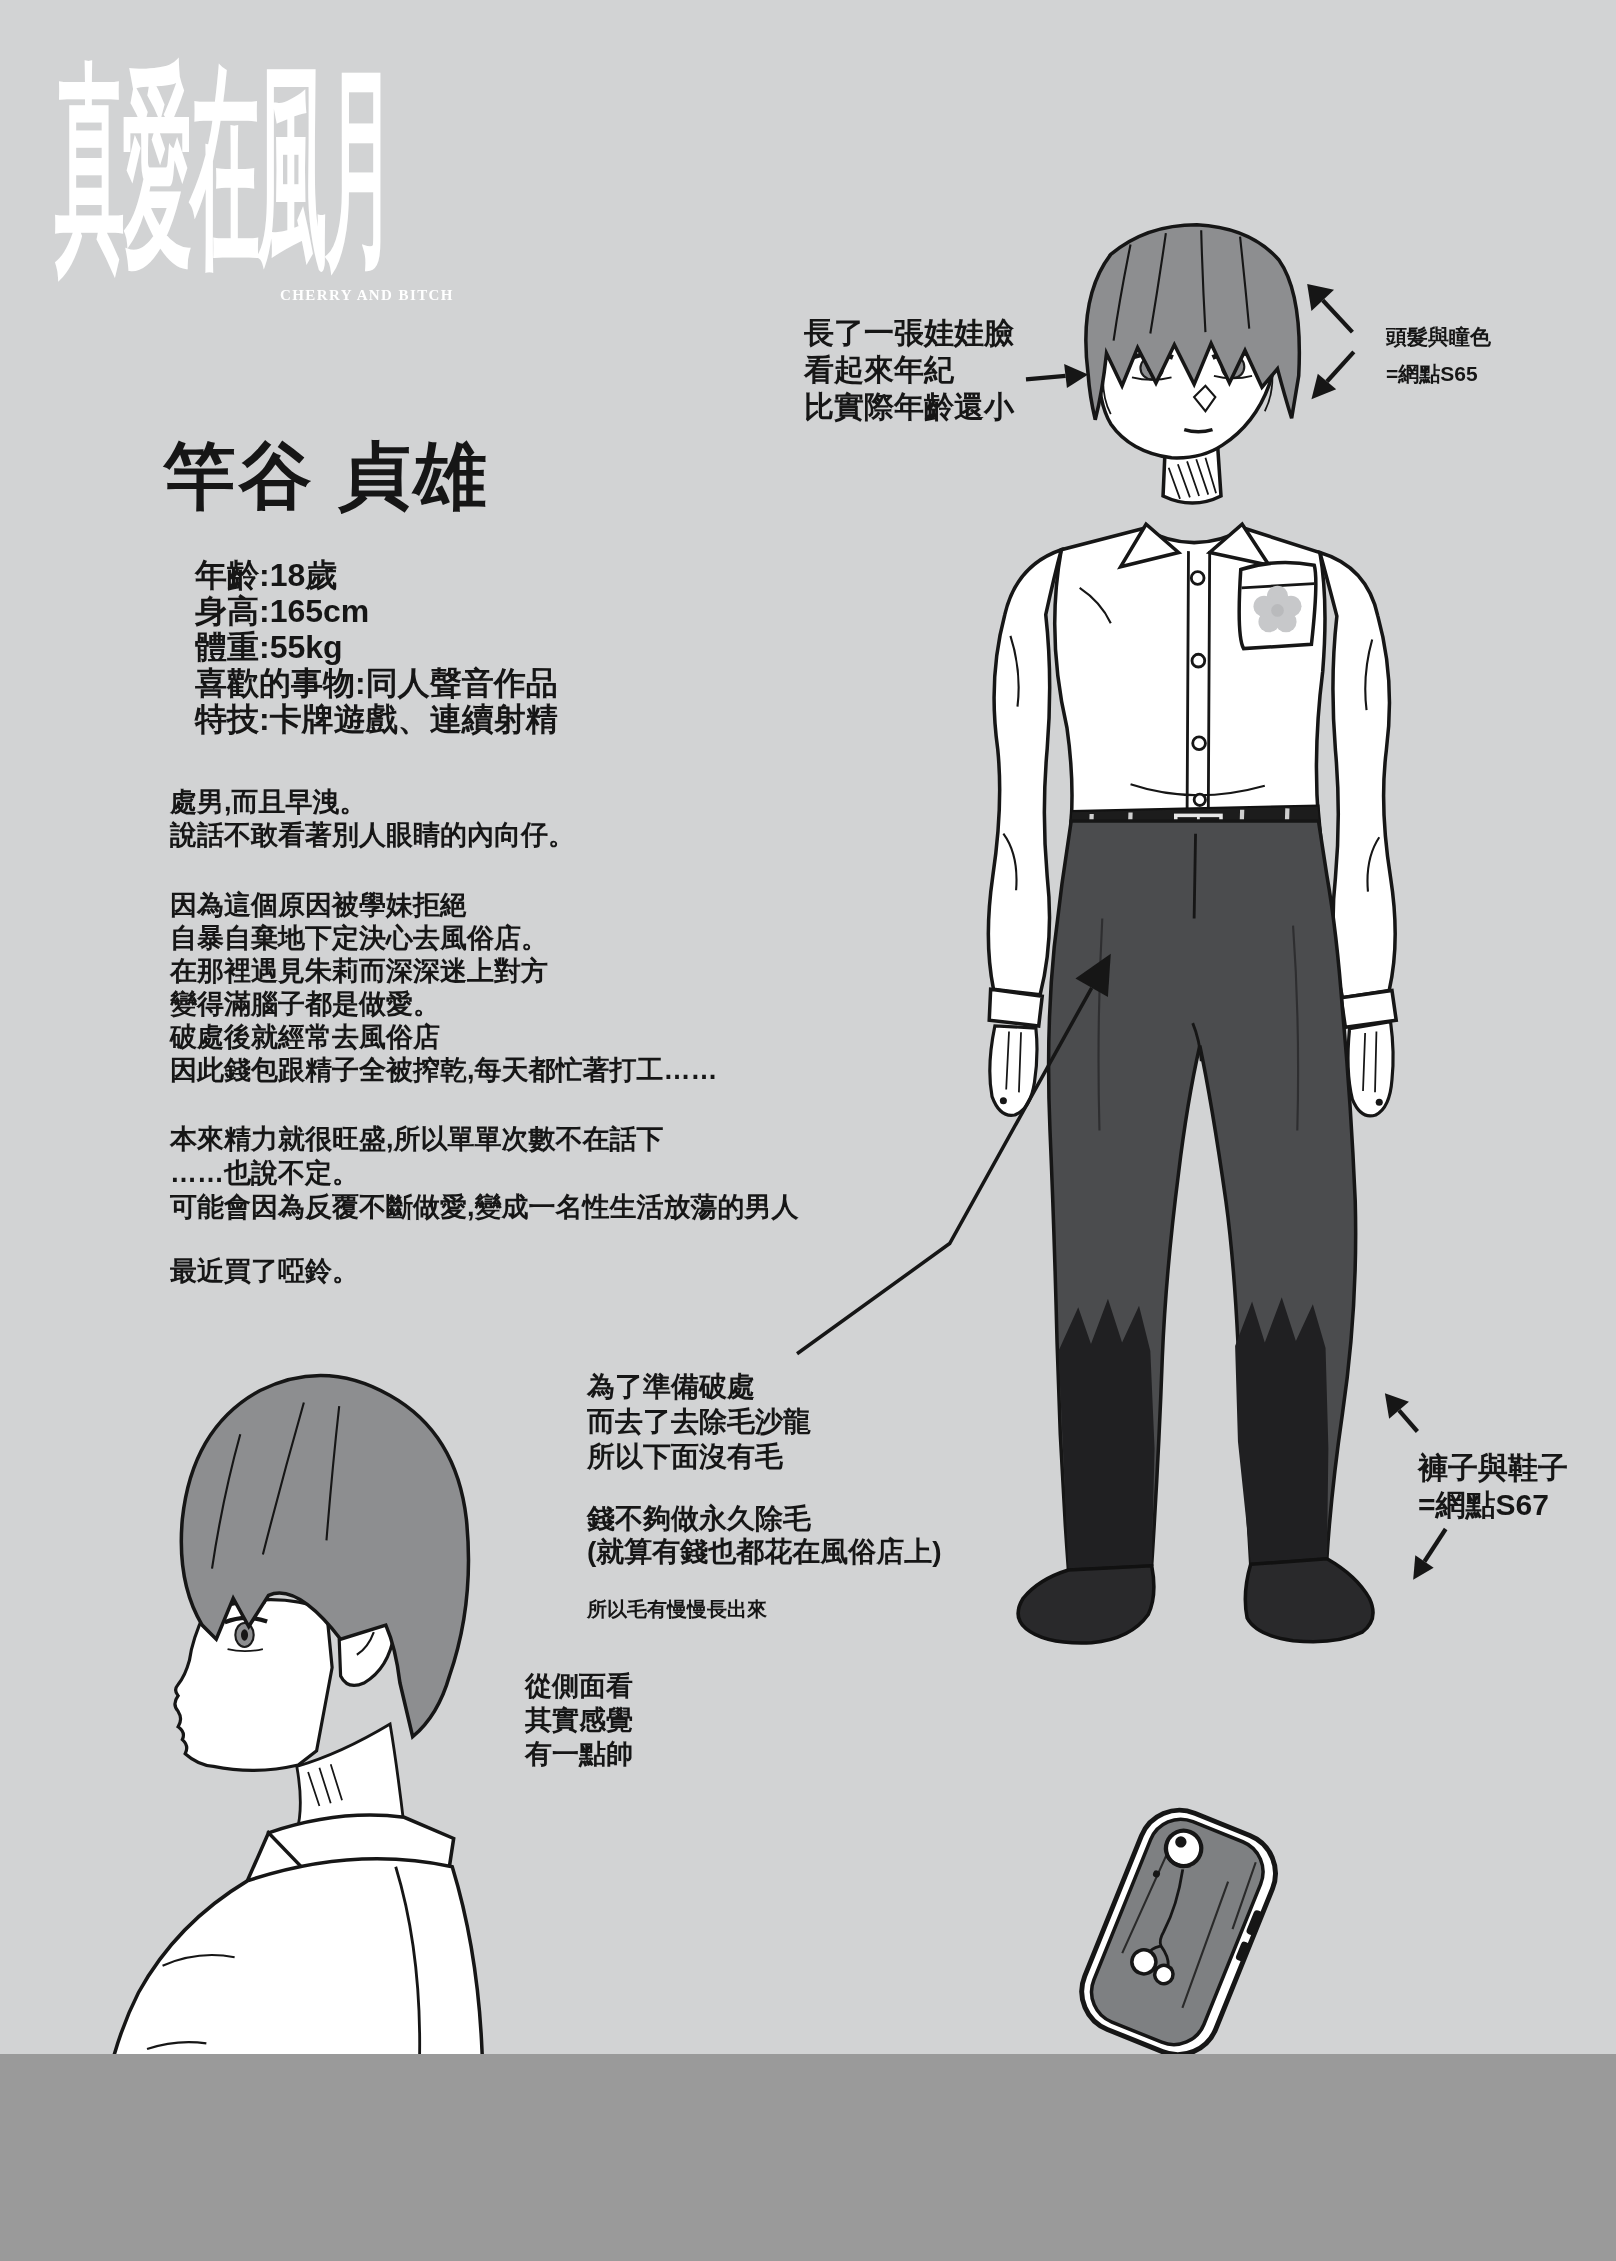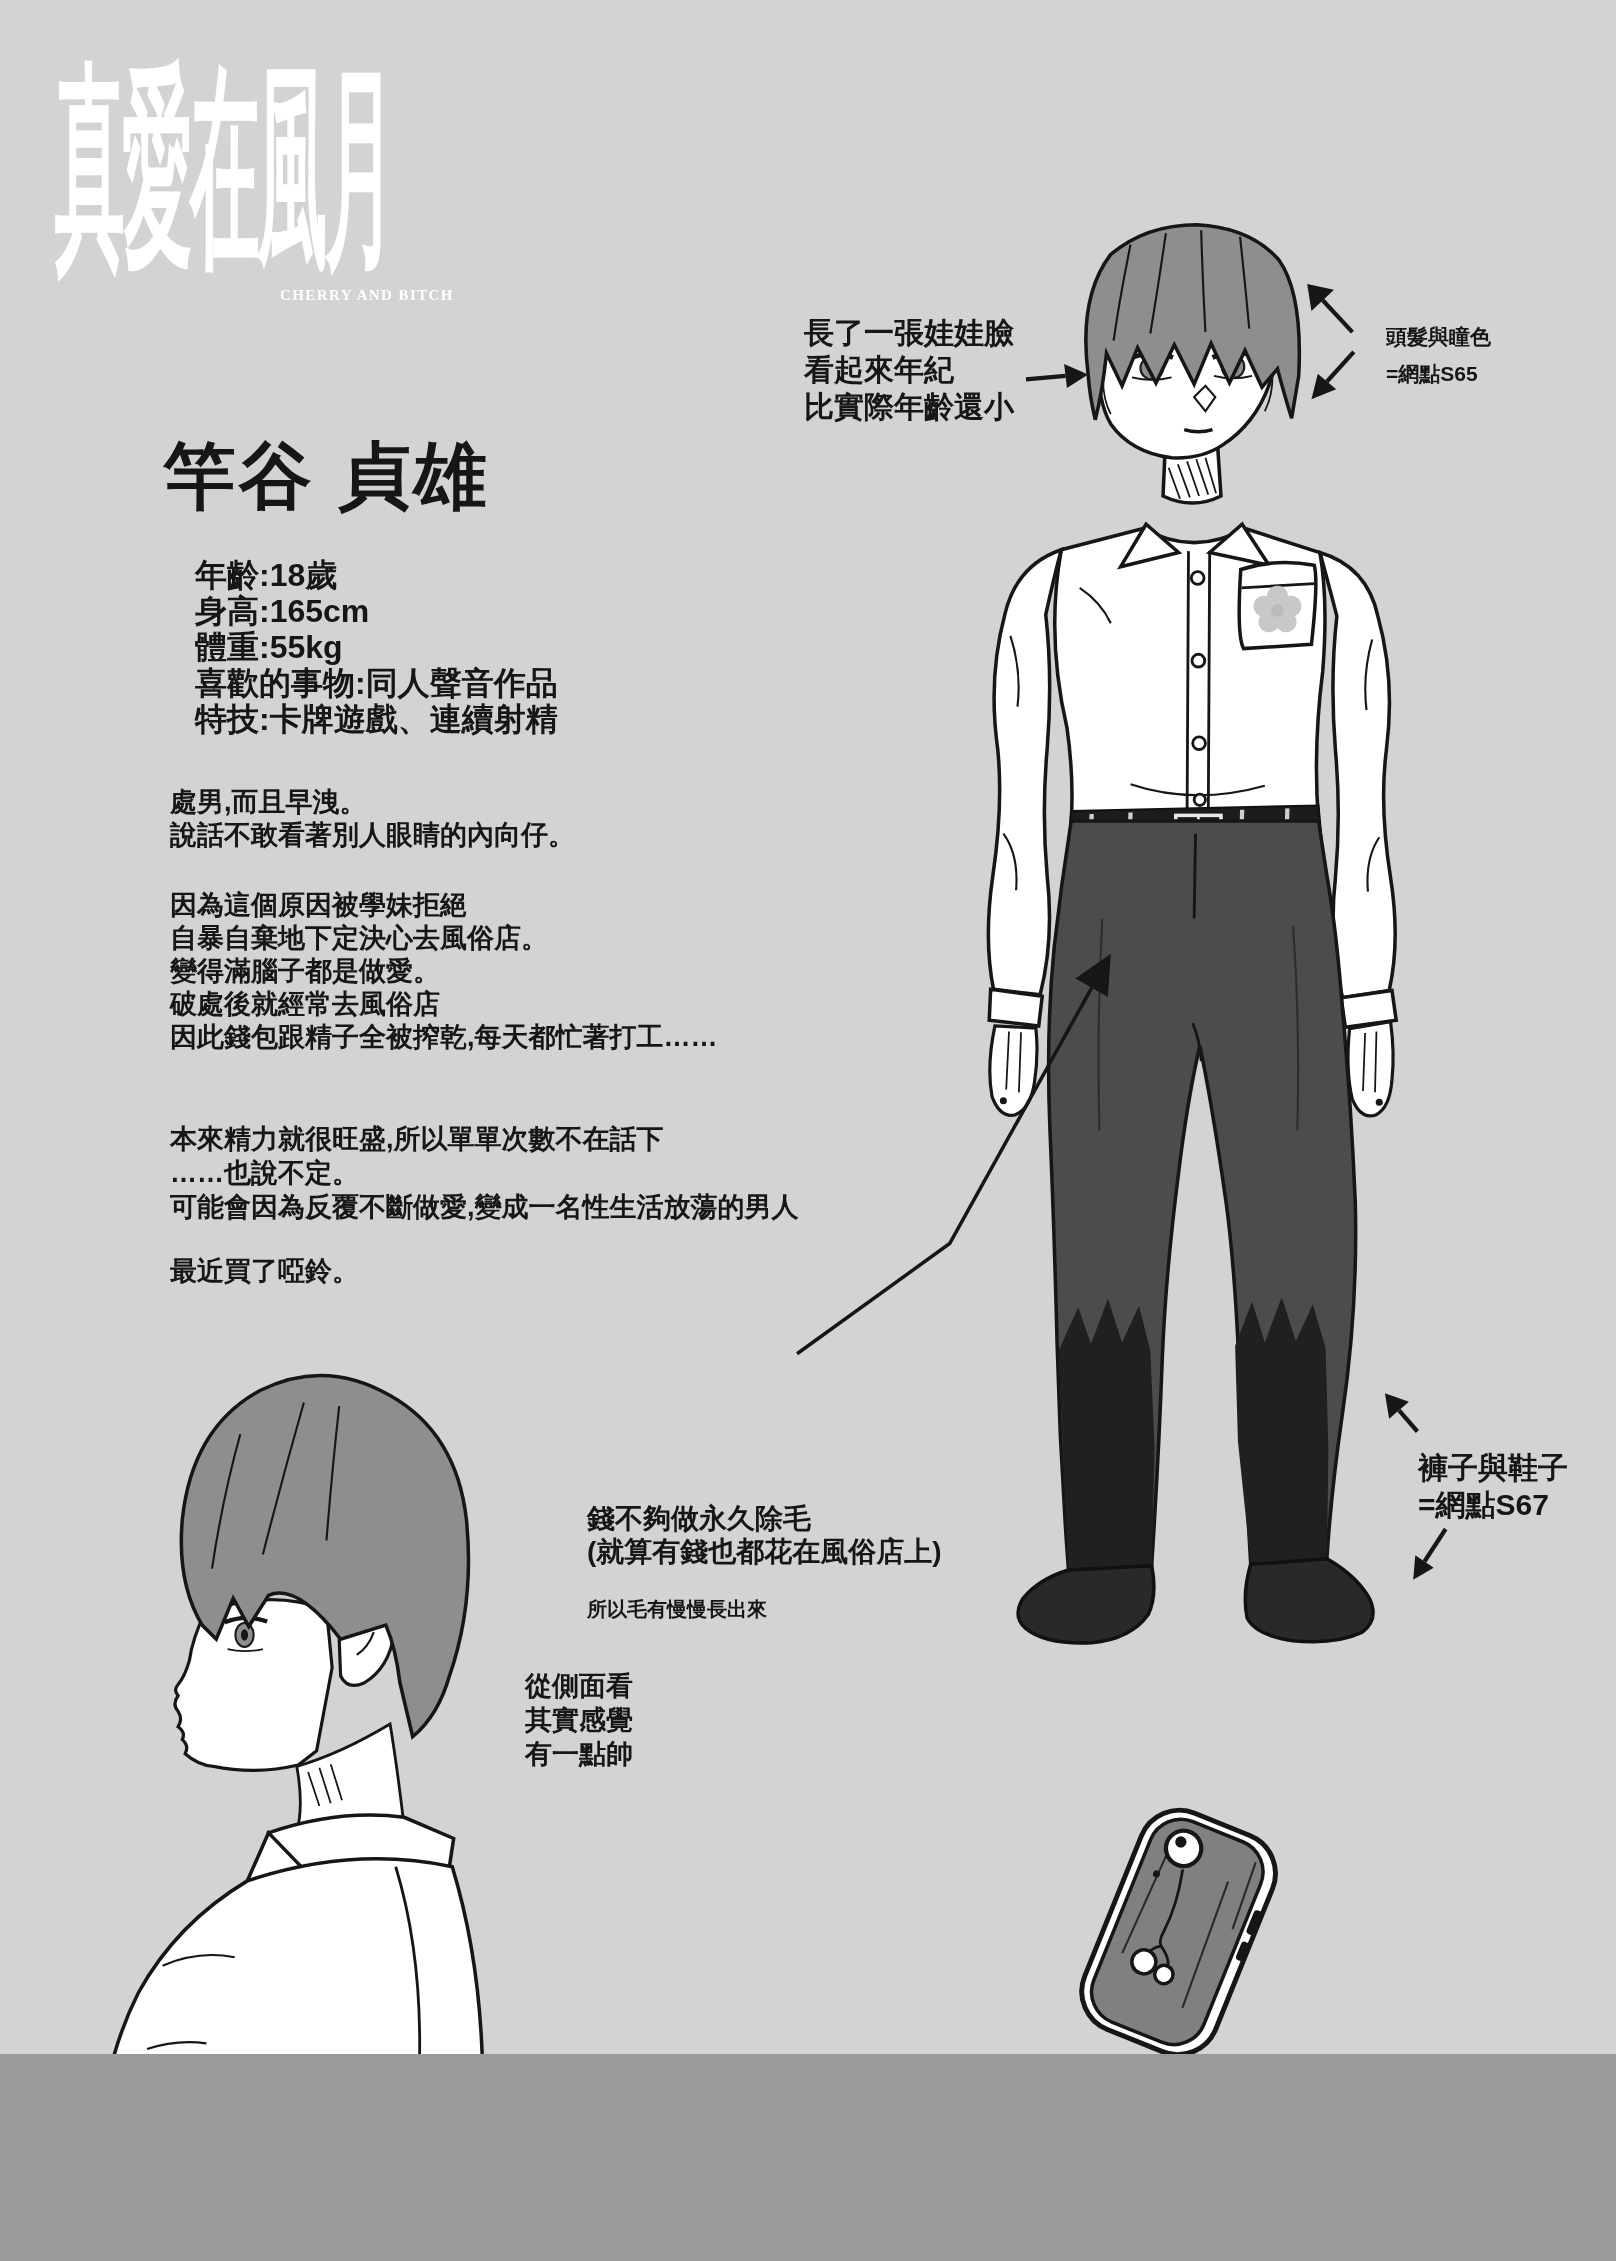--- a/index.html
+++ b/index.html
@@ -233,20 +233,21 @@
     <div>特技:卡牌遊戲、連續射精</div>
   </div>
 
   <div class="abs bio bio-p1">
     <div>處男,而且早洩。</div>
     <div>說話不敢看著別人眼睛的內向仔。</div>
   </div>
   <div class="abs bio bio-p2">
     <div>因為這個原因被學妹拒絕</div>
     <div>自暴自棄地下定決心去風俗店。</div>
+    <div>在那裡遇見朱莉而深深迷上對方</div>
     <div>變得滿腦子都是做愛。</div>
     <div>破處後就經常去風俗店</div>
     <div>因此錢包跟精子全被搾乾,每天都忙著打工……</div>
   </div>
   <div class="abs bio bio-p3">
     <div>本來精力就很旺盛,所以單單次數不在話下</div>
     <div>……也說不定。</div>
     <div>可能會因為反覆不斷做愛,變成一名性生活放蕩的男人</div>
   </div>
   <div class="abs bio bio-p4">
@@ -262,20 +263,25 @@
   <div class="abs anno anno-hair">
     <div>頭髮與瞳色</div>
     <div>=網點S65</div>
   </div>
 
   <div class="abs anno anno-pants">
     <div>褲子與鞋子</div>
     <div>=網點S67</div>
   </div>
 
+  <div class="abs anno anno-groom">
+    <div>為了準備破處</div>
+    <div>而去了去除毛沙龍</div>
+    <div>所以下面沒有毛</div>
+  </div>
   <div class="abs anno anno-groom2">
     <div>錢不夠做永久除毛</div>
     <div>(就算有錢也都花在風俗店上)</div>
   </div>
   <div class="abs anno anno-groom3">
     <div>所以毛有慢慢長出來</div>
   </div>
 
   <div class="abs anno anno-profile">
     <div>從側面看</div>

